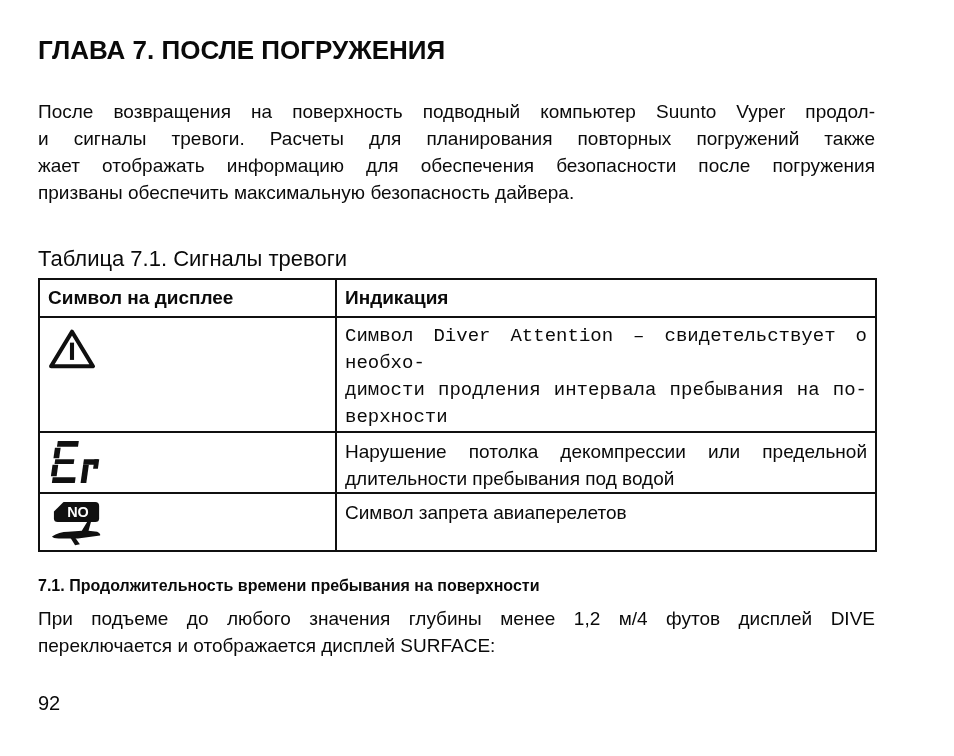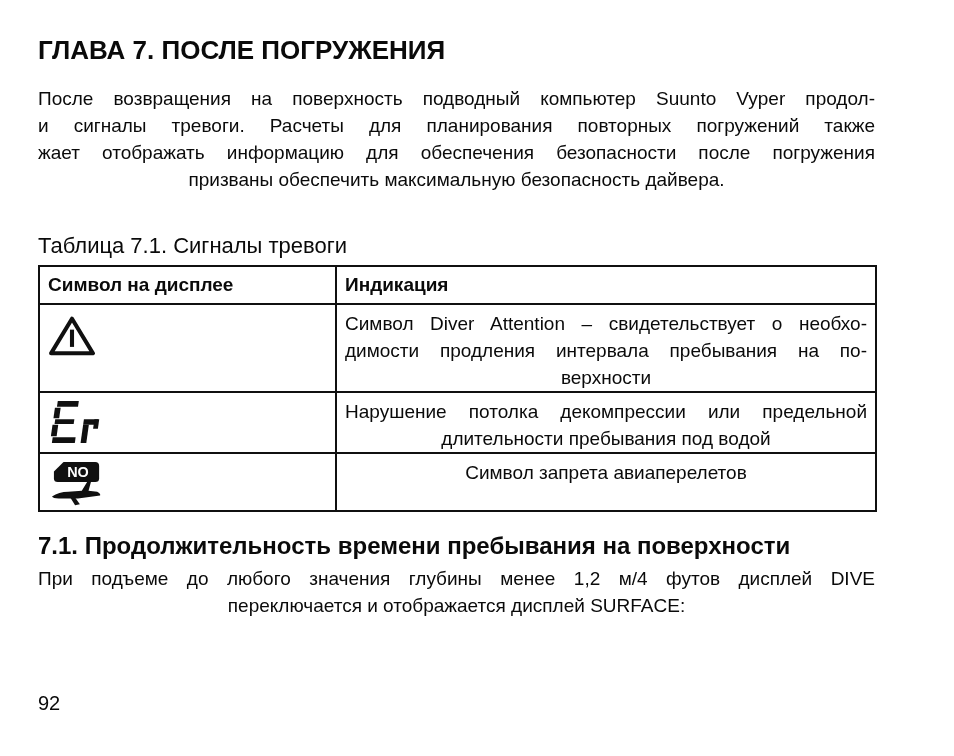--- a/index.html
+++ b/index.html
@@ -14,23 +14,23 @@
     overflow:hidden;
   }
   .chapter-title {
     margin:0;
     font-size:26px;
     font-weight:700;
     line-height:28px;
     white-space:nowrap;
   }
   .para { font-size:19px; line-height:27px; }
-  .intro-para { margin-top:21px; }
+  .intro-para { margin-top:34px; }
   .jline { text-align:justify; text-align-last:justify; }
-  .lline { text-align:center; }
+  .lline { text-align:left; }
   .table-caption {
     margin-top:41px;
     font-size:22px;
     line-height:24px;
   }
   table.signals {
     border-collapse:collapse;
     table-layout:fixed;
     width:837px;
     margin-top:7px;
@@ -45,35 +45,35 @@
     text-align:left;
     font-size:19px;
     line-height:24px;
     font-weight:700;
     padding-top:6px;
     border-radius:19px;
   }
   .col-symbol { width:297px; }
   .col-desc   { width:540px; }
   .row-header { height:38px; }
-  .row-1 { height:76px; }
+  .row-1 { height:76px;font-family:Liberation Mono, monospace; }
   .row-2 { height:48px; }
   .row-3 { height:47px; }
   .cell-para { font-size:19px; line-height:27px; }
   .sym { display:block; }
   .sym-attention { margin:6px 0 0 0; }
   .sym-er { margin:2px 0 0 0; }
   .sym-nofly { margin:1px 0 0 0; }
   .visually-hidden {
     position:absolute; width:1px; height:1px;
     overflow:hidden; clip:rect(0 0 0 0); white-space:nowrap;
   }
   .section-heading {
     margin:22px 0 0 0;
-    font-size:24px;
+    font-size:16px;
     line-height:24px;
     font-weight:700;
   }
   .outro-para { margin-top:7px; }
   .page-number {
     position:absolute;
     left:38px; top:691px;
     font-size:20px;
     line-height:24px;
   }

